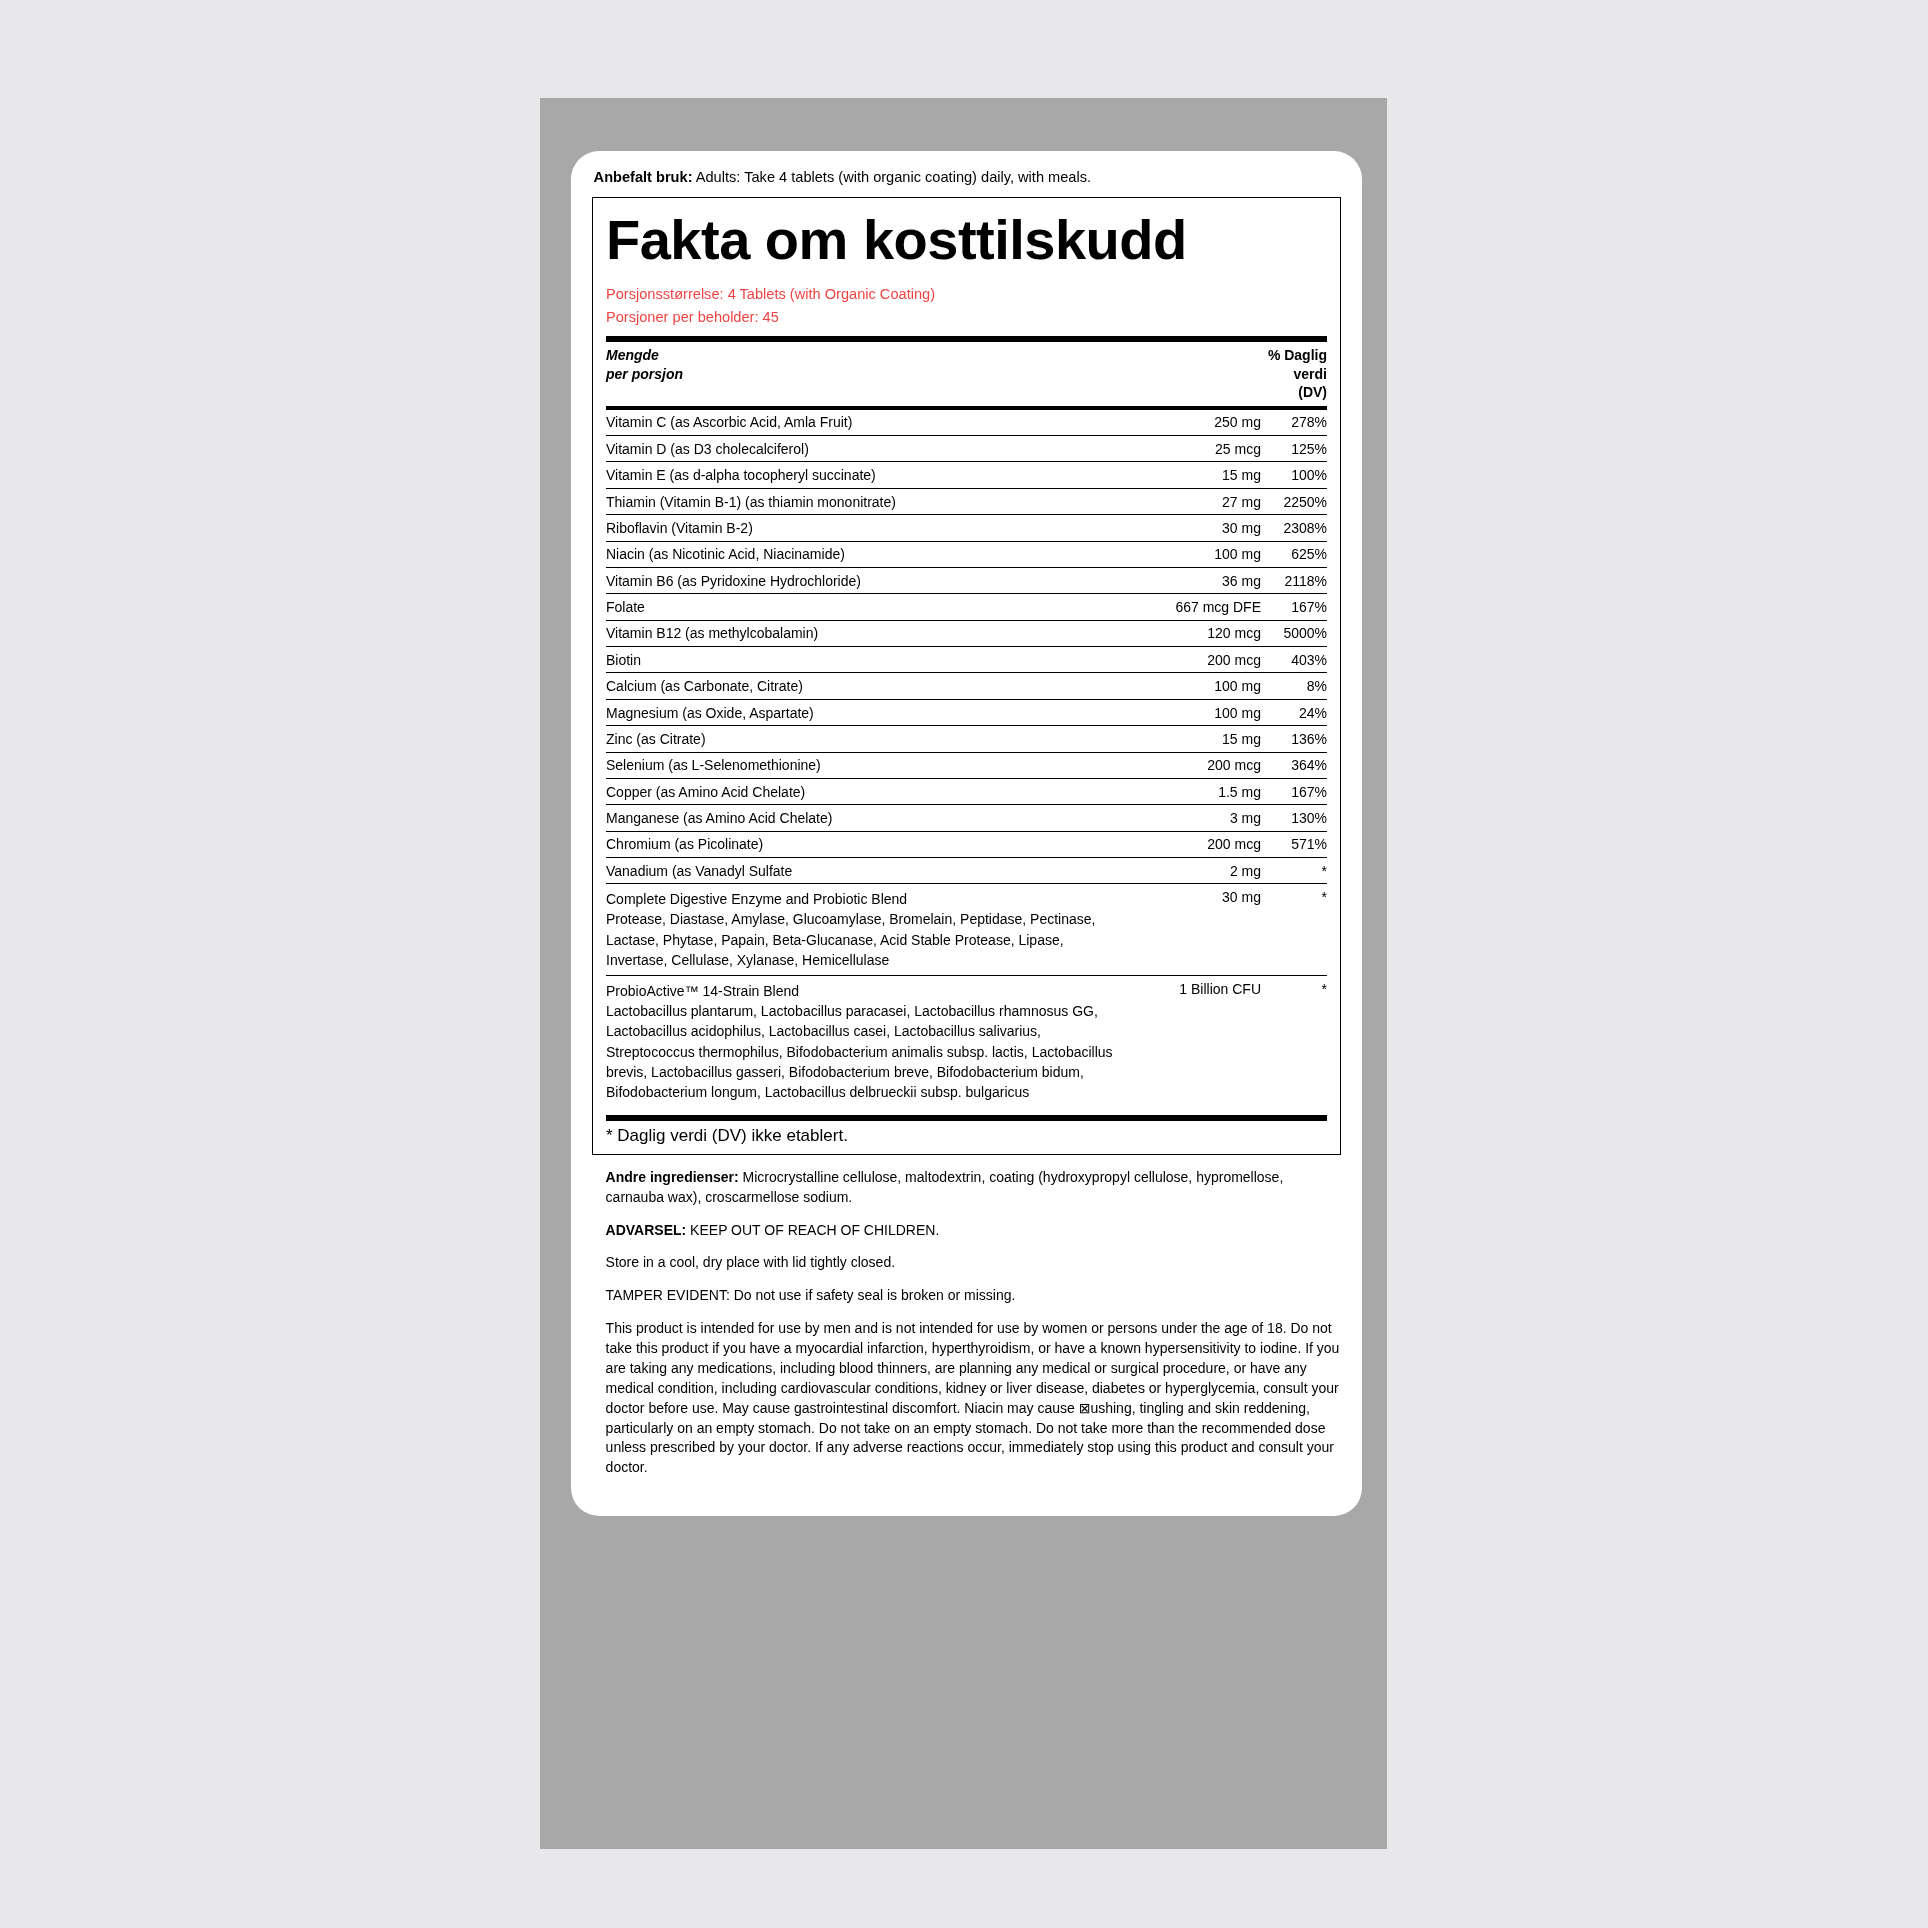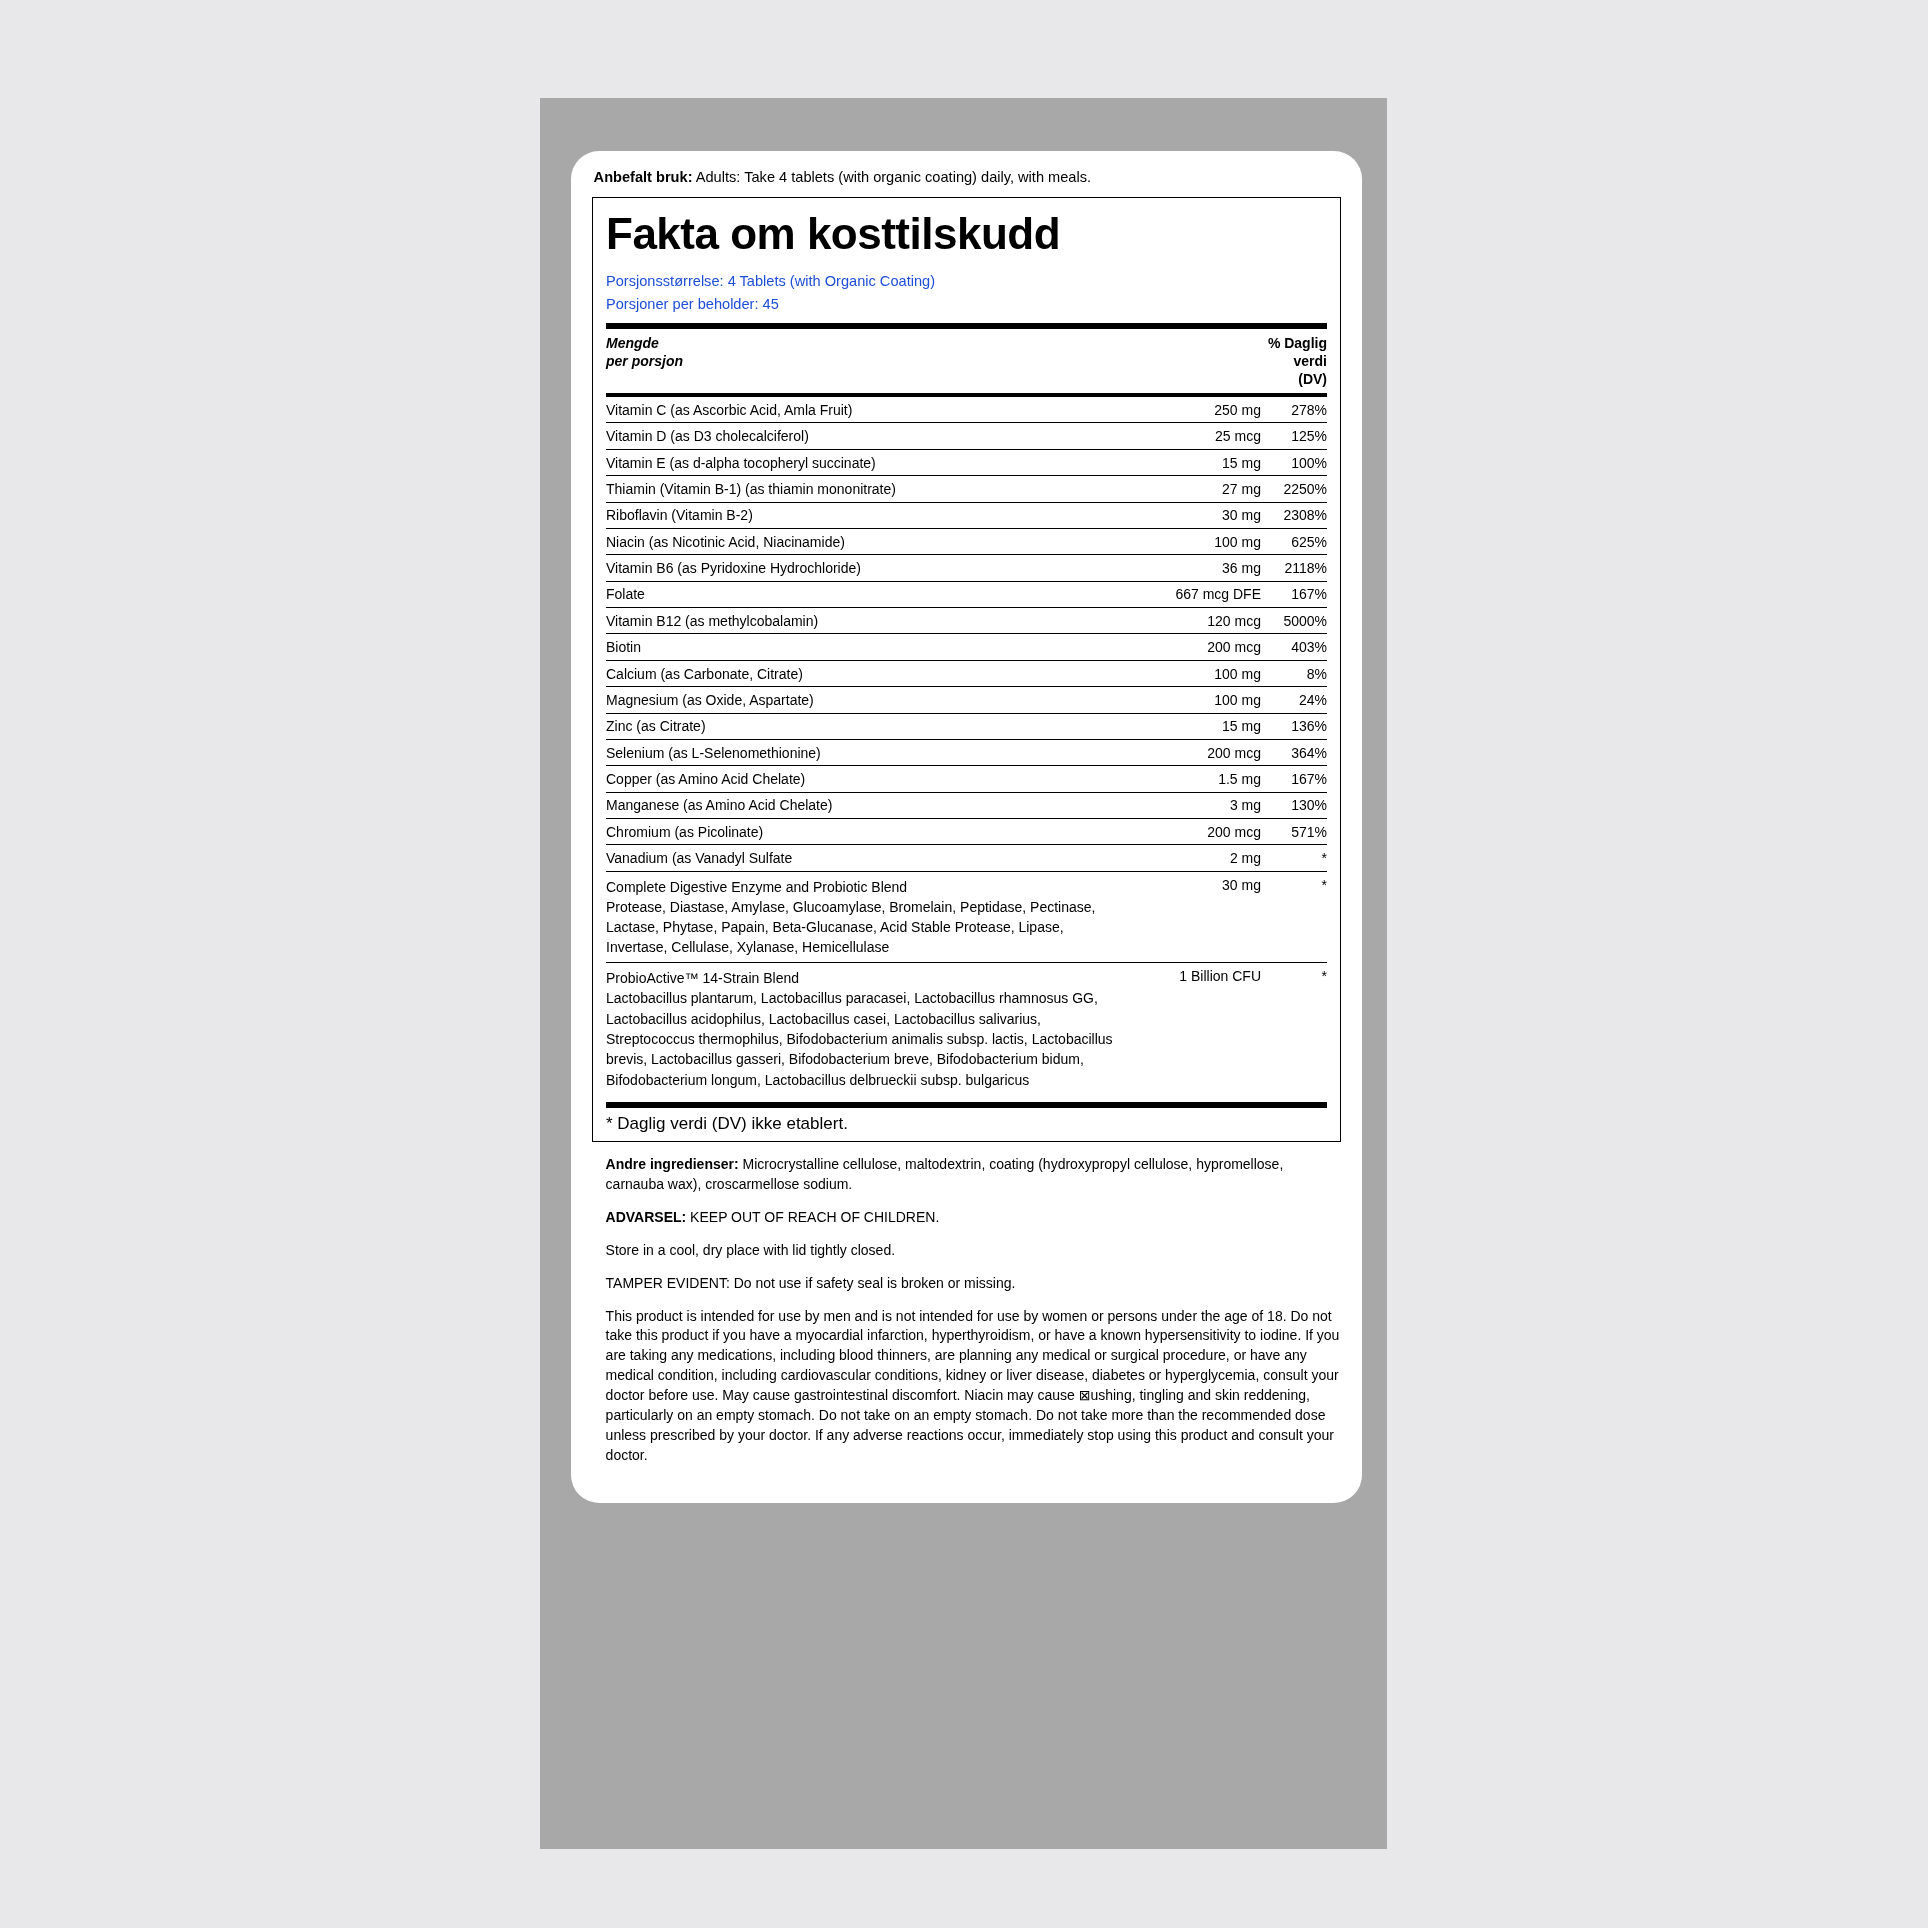--- a/index.html
+++ b/index.html
@@ -41,31 +41,31 @@
   }
   .usage b { font-weight: bold; }
 
   .facts-box {
     margin: 0 21px 0 21px;
     border: 1.9px solid #000;
     padding: 9.4px 13px 7.5px 13px;
     box-sizing: border-box;
   }
   .facts-title {
-    font-size: 44px;
+    font-size: 56px;
     font-weight: bold;
     letter-spacing: -0.5px;
     line-height: 1.05;
     margin: 3.8px 0 13px 0;
     color: #000;
   }
   .serving-line {
     font-size: 14.6px;
     line-height: 1.55;
-    color: #1d4ed8;
+    color: #ef4444;
   }
   .rule-thick {
     border-top: 6.6px solid #000;
     margin: 7.5px 0 0 0;
     height: 0;
   }
   .rule-med {
     border-top: 3.8px solid #000;
     margin: 0;
     height: 0;

